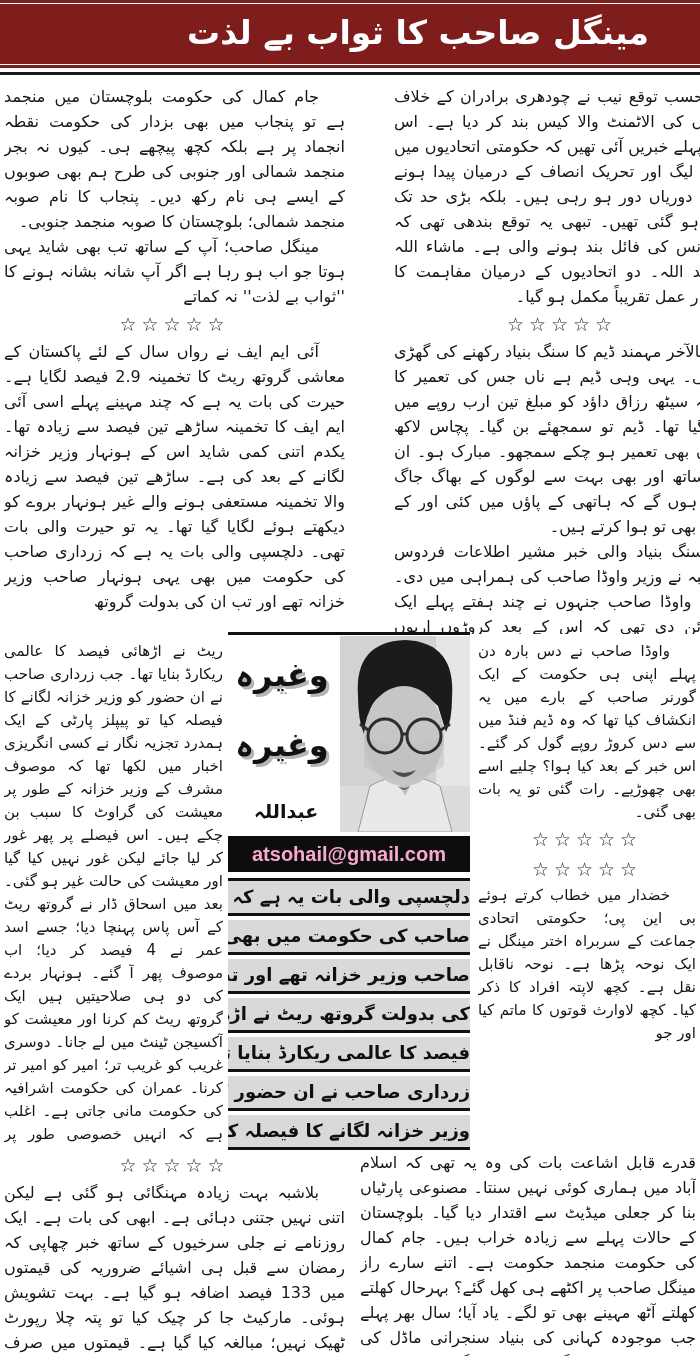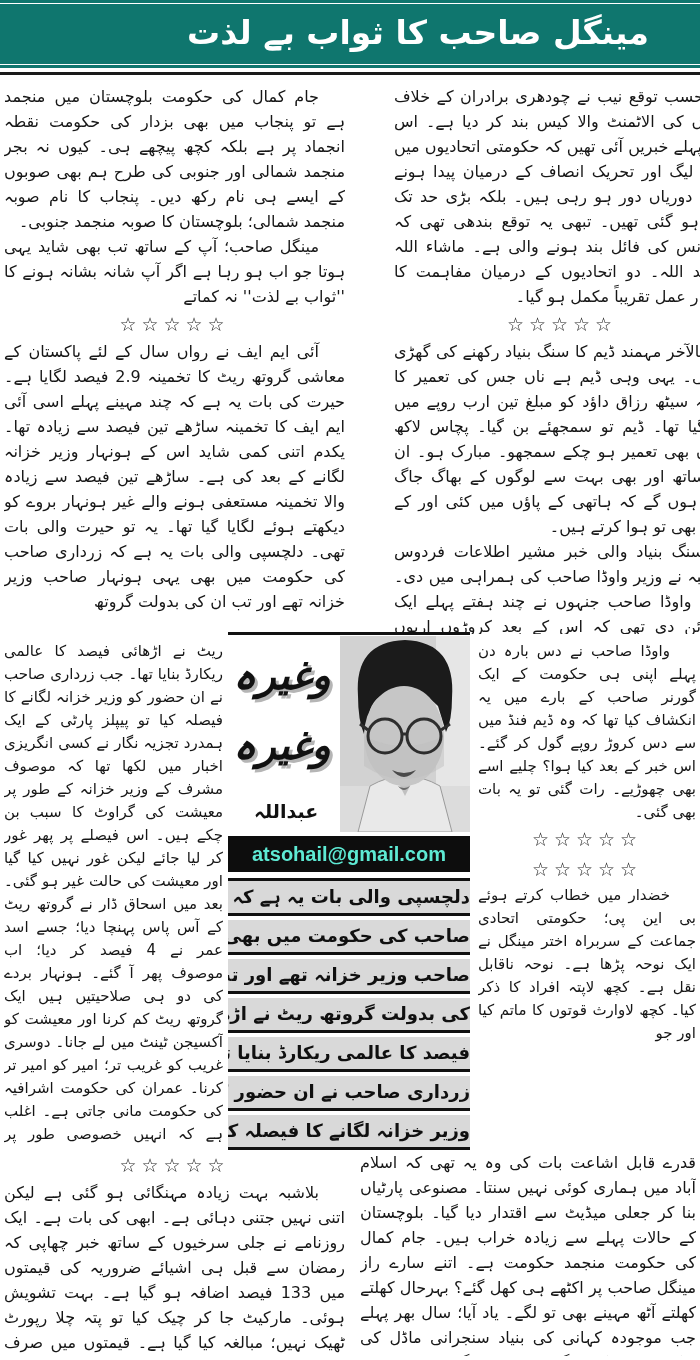--- a/index.html
+++ b/index.html
@@ -1,19 +1,19 @@
 <!DOCTYPE html>
 <html lang="ur" dir="rtl"><head>
 <meta charset="utf-8">
 <style>
   html,body{margin:0;padding:0;background:#ffffff;}
   #page{position:relative;width:700px;height:1360px;background:#fff;overflow:hidden;
         font-family:"DejaVu Sans",sans-serif;color:#161616;direction:rtl;}
   
-  #header{position:absolute;left:0;top:0;width:700px;height:68px;background:#0f766e;}
+  #header{position:absolute;left:0;top:0;width:700px;height:68px;background:#7f1d1d;}
   #header .inner{position:absolute;left:0;top:3px;right:0;bottom:3px;
                  border-top:1px solid #ffffff;border-bottom:1px solid #ffffff;}
   #title{position:absolute;left:68px;top:0;width:100%;height:68px;line-height:66px;
          text-align:center;color:#ffffff;font-size:33px;font-weight:bold;
          font-family:"DejaVu Sans",sans-serif;}
   #header-rule{position:absolute;left:0;top:72px;width:700px;height:3px;background:#1a1a1a;}
   
   .txtbox{position:absolute;overflow:hidden;text-align:justify;direction:rtl;}
   .wide{font-size:16px;line-height:25px;}
   .narrow{font-size:15px;line-height:23px;}
@@ -24,28 +24,28 @@
   #right-top   {left:360px;top:84px;  width:336px;height:550px;margin-left:34px;}
   #right-narrow{left:478px;top:640px; width:218px;height:506px;}
   #right-bottom{left:360px;top:1150px;width:336px;height:206px;}
   #left-top    {left:4px;  top:84px;  width:341px;height:550px;}
   #left-narrow {left:4px;  top:640px; width:219px;height:506px;}
   #left-bottom {left:4px;  top:1150px;width:341px;height:206px;}
   
   #center-block{position:absolute;left:228px;top:632px;width:242px;height:516px;}
   #center-rule{position:absolute;left:0;top:0;width:100%;height:3px;background:#111;}
   #column-logo{position:absolute;left:0;top:8px;width:108px;height:148px;
-               font-size:40px;font-weight:bold;line-height:70px;text-align:center;
-               color:#111;text-shadow:3px 3px 0 #b5b5b5;font-style:italic;}
+               font-size:32px;font-weight:bold;line-height:70px;text-align:center;
+               color:#111;text-shadow:3px 3px 0 #b5b5b5;}
   #author-name{position:absolute;left:0;top:158px;width:116px;height:42px;
                font-size:19px;font-weight:bold;text-align:center;line-height:42px;color:#111;}
   #portrait{position:absolute;right:0;top:4px;width:130px;height:196px;overflow:hidden;}
   #email-bar{position:absolute;left:0;top:204px;width:100%;height:36px;background:#0d0d0d;}
   #email-text{display:block;width:100%;height:36px;line-height:36px;text-align:center;
-              color:#5eead4;font-size:20px;font-weight:bold;direction:ltr;
+              color:#f9a8d4;font-size:20px;font-weight:bold;direction:ltr;
               font-family:"Liberation Sans",sans-serif;}
   #pull-quote{position:absolute;left:0;top:246px;width:100%;}
   .pq-row{height:32px;line-height:32px;background:#d9d9d9;border-bottom:3px solid #111;
           margin-bottom:4px;text-align:center;font-size:18px;font-weight:bold;color:#101010;
           overflow:hidden;white-space:nowrap;}
   .pq-row:first-child{border-top:3px solid #111;}
 </style>
 </head>
 <body>
 

